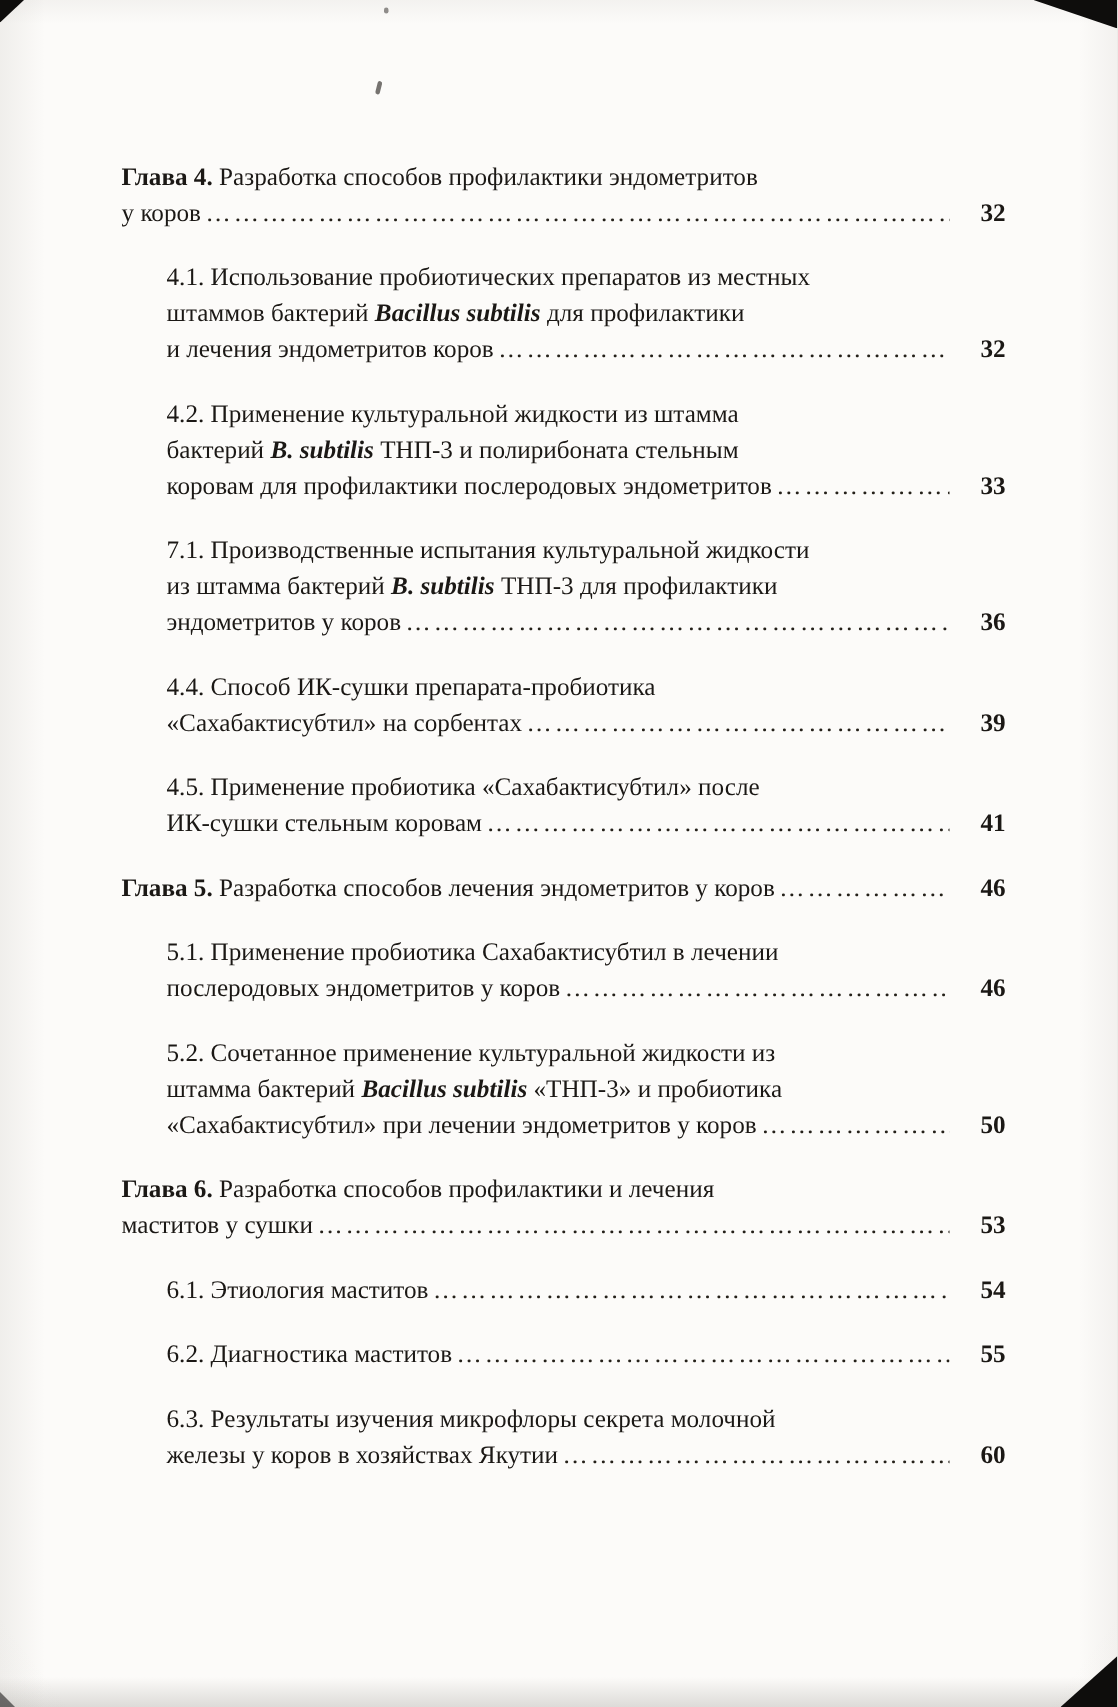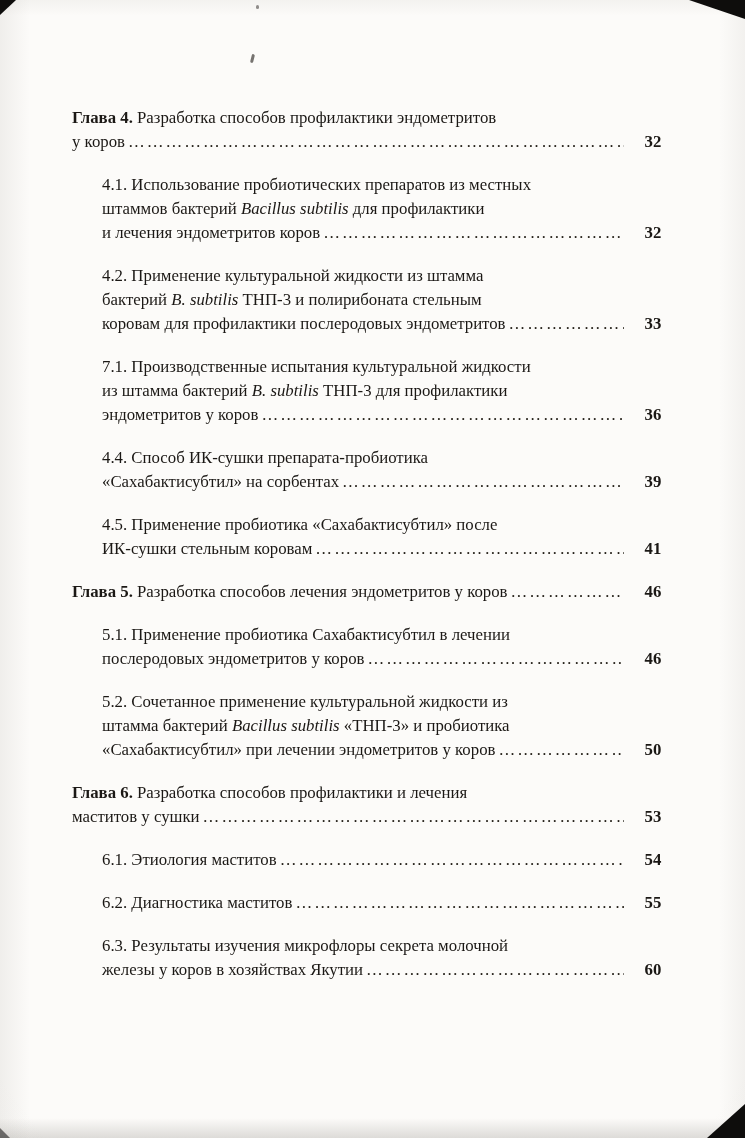--- a/index.html
+++ b/index.html
@@ -21,32 +21,32 @@
   .corner{position:absolute;background:#0e0d0c;}
   .corner.tl{top:0;left:0;width:16px;height:15px;clip-path:polygon(0 0,100% 0,0 100%);}
   .corner.tr{top:0;right:0;width:56px;height:19px;clip-path:polygon(0 0,100% 0,100% 100%);}
   .corner.br{bottom:0;right:0;width:38px;height:34px;clip-path:polygon(100% 0,100% 100%,0 100%);}
   .corner.bl{bottom:0;left:0;width:10px;height:10px;clip-path:polygon(0 0,100% 100%,0 100%);opacity:.55;}
   .speck{position:absolute;background:#4a4642;border-radius:2px;}
   .speck.s1{left:251px;top:54px;width:3px;height:9px;transform:rotate(14deg);opacity:.75;}
   .speck.s2{left:256px;top:5px;width:3px;height:4px;opacity:.6;}
 
   .toc{
-    position:absolute;left:72px;top:106px;width:604px;
+    position:absolute;left:81px;top:106px;width:604px;
     font-size:16.8px;line-height:24px;color:#1b1815;
   }
   .entry{margin-bottom:19px;}
   .entry.sub{margin-left:30px;}
   .line{white-space:nowrap;}
   .line.last{display:flex;align-items:baseline;white-space:nowrap;}
   .txt{flex:0 0 auto;}
   .dots{flex:1 1 auto;overflow:hidden;white-space:nowrap;letter-spacing:2px;padding-left:3px;color:#242019;}
   .pg{flex:0 0 auto;min-width:46px;text-align:center;font-weight:bold;padding-left:6px;}
   .b{font-weight:bold;}
-  .i{font-style:italic;}
+  .i{font-style:italic;font-weight:bold;}
 </style>
 </head>
 <body>
 
 <div class="page">
   <div class="toc">
       <div class="entry">
         <div class="line"><span class="txt"><span class="b">Глава 4.</span><span> Разработка способов профилактики эндометритов</span></span></div>
         <div class="line last">
           <span class="txt"><span>у коров </span></span>

